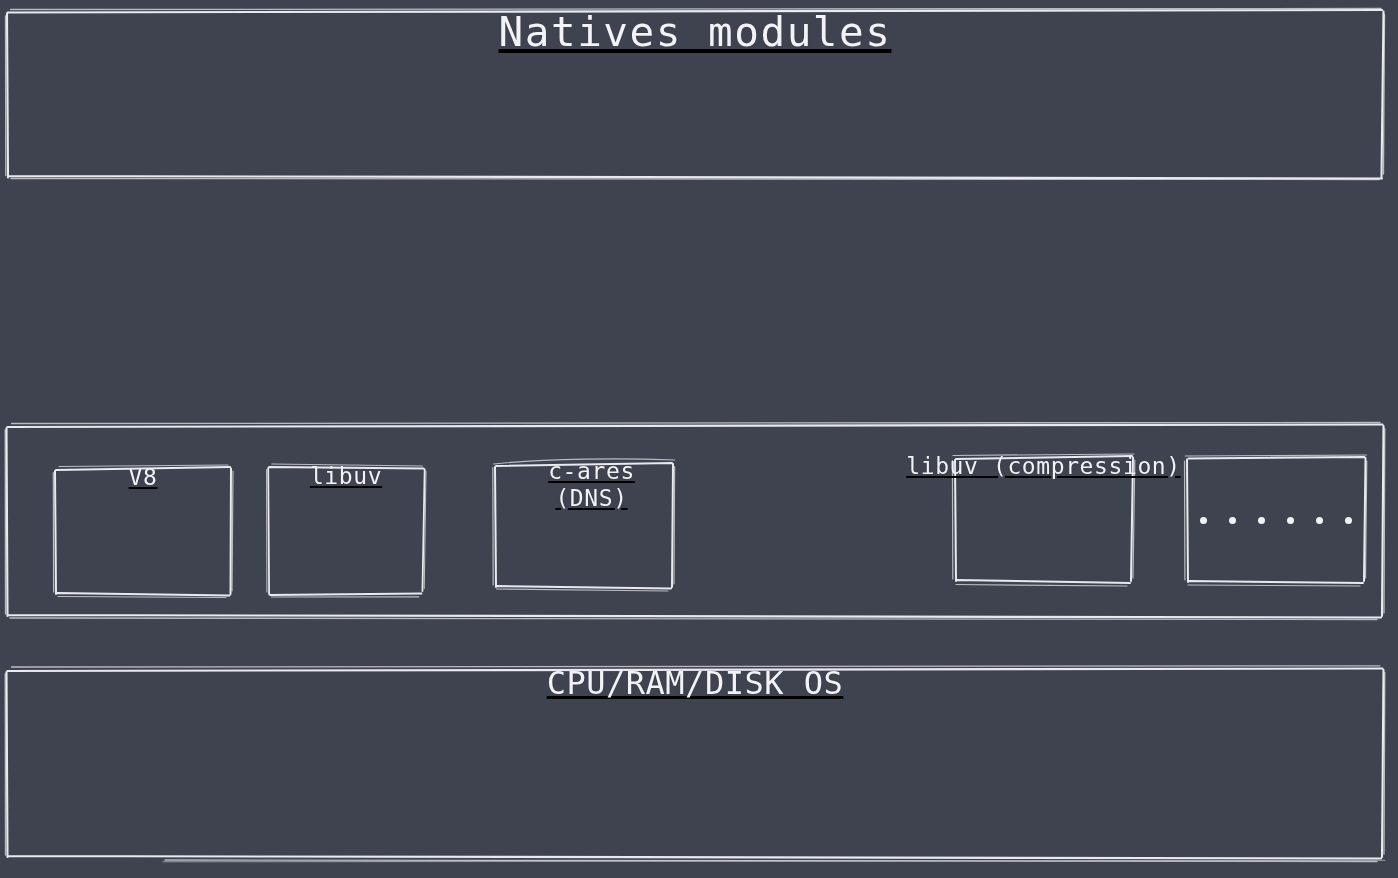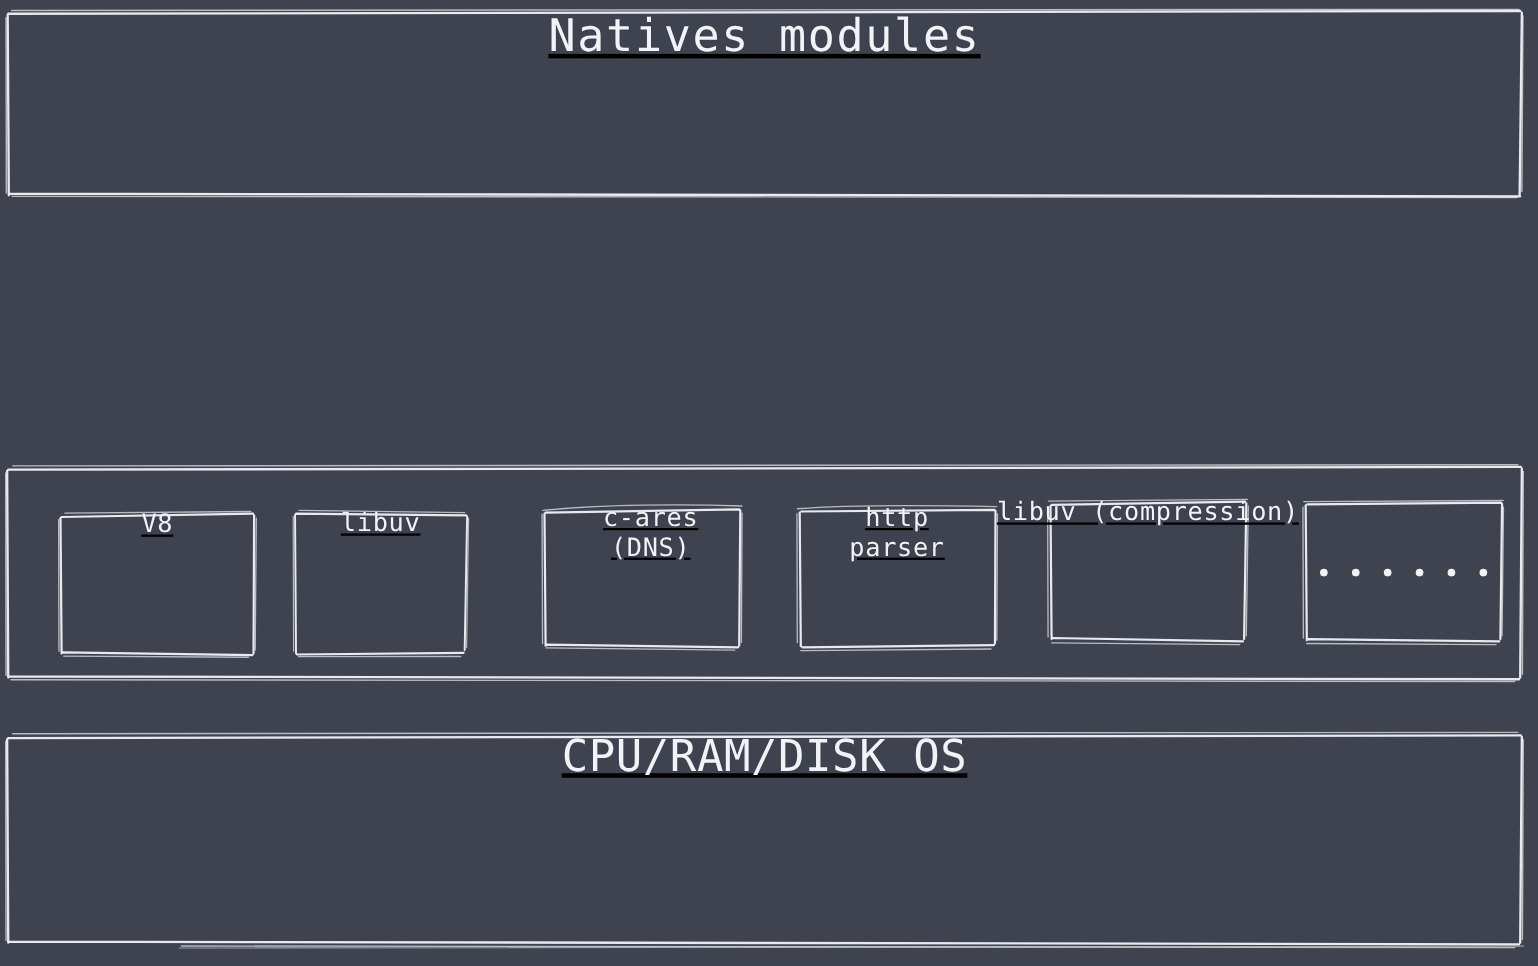--- a/index.html
+++ b/index.html
@@ -49,21 +49,21 @@
     line-height: 1.18;
     white-space: pre-line;
     letter-spacing: 0.5px;
     text-shadow: 0 0 1px rgba(0,0,0,0.25);
   }
   .band-label {
     font-size: 41px;
     letter-spacing: 1.5px;
   }
   .band-label.os {
-    font-size: 40px;
+    font-size: 32px;
     letter-spacing: 0.5px;
   }
   .tile-label {
     font-size: 23px;
     letter-spacing: 0.6px;
   }
   .dots {
     position: relative;
     z-index: 2;
     display: flex;
@@ -117,28 +117,20 @@
 
     <div class="sketch" style="left:487px; top:36px; width:183px; height:134px;padding-left:16px;">
       <svg class="frame" viewBox="0 0 183 134" preserveAspectRatio="none">
         <path d="M4.0,8.0 L180.0,5.0 M181.0,6.0 L180.0,129.0 M179.0,130.5 L5.0,128.0 M4.0,129.0 L3.0,9.0" stroke-width="2.0"></path>
         <path d="M1.5,6.0 C55,0.5 130,0.0 182.5,2.0 M182.6,8.5 L182.0,126.0 M176.0,133.0 L4.5,131.0 M1.2,127.0 L0.8,9.5" stroke-width="1.2" opacity="0.72"></path>
       </svg>
       <div class="label tile-label">c-ares
 (DNS)</div>
     </div>
 
-    <div class="sketch" style="left:719px; top:36px; width:183px; height:134px;">
-      <svg class="frame" viewBox="0 0 183 134" preserveAspectRatio="none">
-        <path d="M4.5,7.0 L180.0,5.5 M181.0,6.5 L180.5,127.0 M179.5,128.5 L5.5,130.5 M4.0,129.5 L3.0,8.0" stroke-width="2.0"></path>
-        <path d="M1.0,4.5 C50,0.5 130,1.5 182.0,2.5 M182.8,9.0 L182.2,124.0 M177.0,132.0 L4.0,133.5 M0.8,126.0 L0.5,9.0" stroke-width="1.2" opacity="0.72"></path>
-      </svg>
-      <div class="label tile-label">http
-parser</div>
-    </div>
 
     <div class="sketch" style="left:947px; top:31px; width:183px; height:134px;">
       <svg class="frame" viewBox="0 0 183 134" preserveAspectRatio="none">
         <path d="M4.0,6.0 L180.0,3.0 M181.0,4.5 L179.0,128.0 M178.0,130.0 L5.0,127.0 M4.0,128.0 L3.0,7.0" stroke-width="2.0"></path>
         <path d="M1.0,2.5 L182.0,1.0 M182.8,7.0 L181.0,125.0 M175.0,133.0 L4.0,131.5 M0.8,126.0 L0.4,7.5" stroke-width="1.2" opacity="0.72"></path>
       </svg>
       <div class="label tile-label" style="white-space:nowrap;">libuv
 (compression)</div>
     </div>
 

